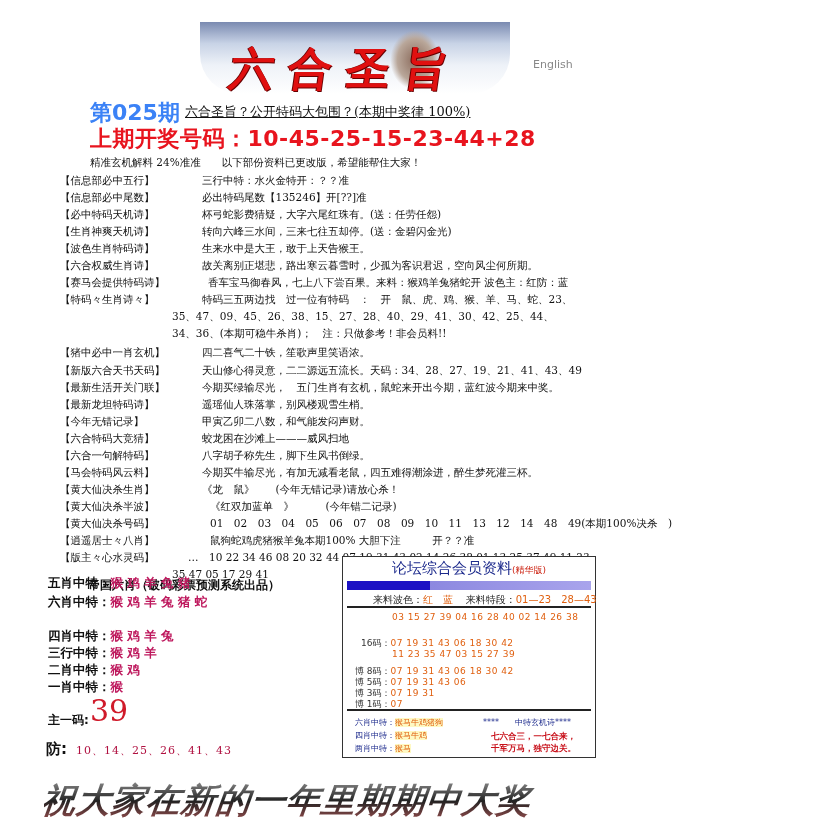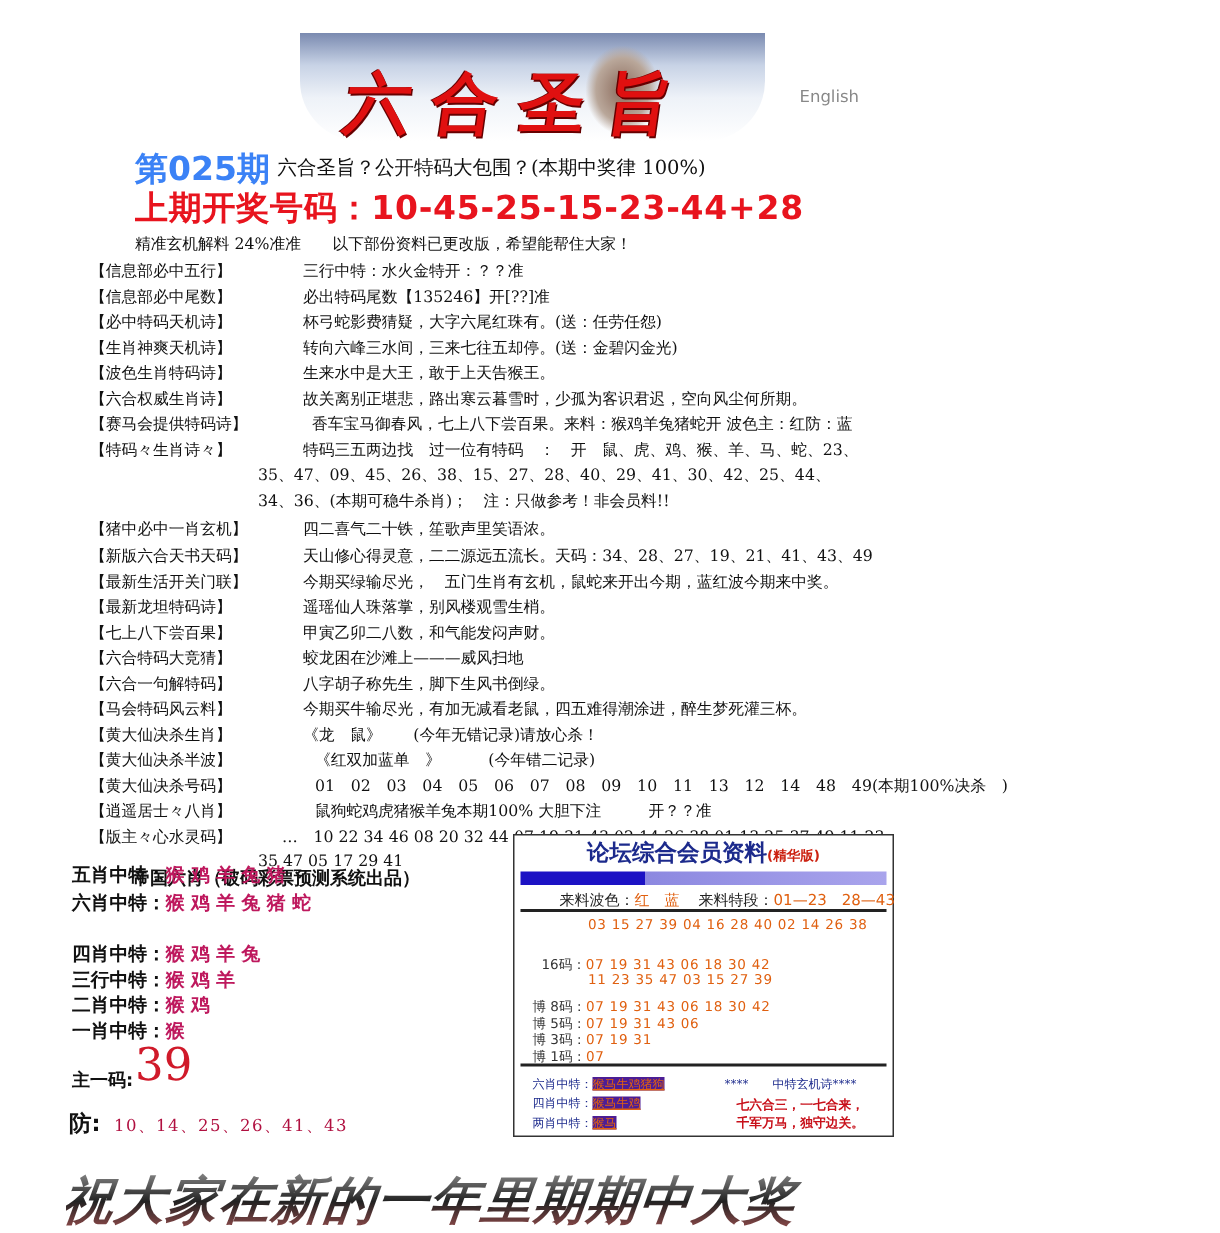--- a/index.html
+++ b/index.html
@@ -10,49 +10,49 @@
   #banner { left:200px; top:22px; width:310px; height:72px;
     background:linear-gradient(180deg,#7a8ab0 0%,#c8d3e6 30%,#eef2f8 60%,#ffffff 100%);
     border-radius:0 0 40px 40px; overflow:hidden; }
   #banner .bg-fig { position:absolute; right:70px; top:8px; width:50px; height:60px;
     background:radial-gradient(ellipse at center,#8b6b5c 0%,#b9a79a 50%,transparent 70%); }
   #banner .title { position:absolute; left:30px; top:18px; font-size:44px; font-weight:bold;
     color:#e01010; letter-spacing:14px; font-family:"DejaVu Serif", serif;
     text-shadow:1px 1px 0 #600, -1px 0 0 #600; transform:skewX(-8deg); }
   #english { left:533px; top:58px; font-size:11px; color:#888; }
   #issue { left:90px; top:98px; font-size:22px; font-weight:bold; color:#3b82f6; }
-  #headline { left:185px; top:103px; font-size:13px; color:#111; font-family:"DejaVu Serif", serif; }
+  #headline { left:185px; top:103px; font-size:13px; color:#111; font-family:"DejaVu Serif", serif;text-decoration:underline; }
   #last-draw { left:90px; top:124px; font-size:22px; font-weight:bold; color:#e8141e; letter-spacing:0.5px; }
   .lines { left:60px; top:156px; width:600px; font-family:"DejaVu Serif", serif; font-size:10.5px; }
   .row { position:absolute; white-space:nowrap; }
   .row .lbl { position:absolute; left:0; }
   .row .val { position:absolute; left:142px; }
   .cont { position:absolute; white-space:nowrap; }
   
   #six-title { left:88px; top:577px; font-size:12px; font-weight:bold; font-family:"DejaVu Serif", serif; }
   .pred { position:absolute; left:48px; font-size:12.5px; font-weight:bold; font-family:"DejaVu Serif", serif; white-space:nowrap; }
   .pred .z { color:#be185d; }
   #main-code-lbl { left:48px; top:712px; font-size:12px; font-weight:bold; }
   #main-code { left:90px; top:693px; font-size:30px; color:#d01a2a; font-family:"DejaVu Serif", serif; }
   #fang-lbl { left:46px; top:740px; font-size:15px; font-weight:bold; }
   #fang { left:76px; top:743px; font-size:11px; font-weight:normal; color:#b01040; font-family:"DejaVu Serif", serif; letter-spacing:1px; }
   
   #member { left:342px; top:556px; width:252px; height:200px; border:1.5px solid #333; background:#fff; }
-  #member .mt { position:absolute; left:0; width:252px; top:2px; text-align:center; font-size:15px; font-weight:bold; color:#1c2a8c; }
+  #member .mt { position:absolute; left:0; width:252px; top:2px; text-align:center; font-size:15px; font-weight:normal; color:#1c2a8c; }
   #member .mt .ed { font-size:9px; color:#c21; }
   #member .bar { position:absolute; left:4px; top:24px; width:244px; height:9px;
     background:linear-gradient(90deg,#1c12c4 0%,#1c12c4 34%,#8c88e0 34%,#a9a4ec 100%); }
   #member .sub { position:absolute; left:30px; top:36px; font-size:10px; color:#222; white-space:nowrap; }
   #member .sub .o { color:#e06010; }
   #member .sep { position:absolute; left:4px; right:4px; top:49px; height:1.5px; background:#222; }
   #member .sep2 { position:absolute; left:4px; right:4px; top:152px; height:1.5px; background:#222; }
   #member .ln { position:absolute; font-size:9px; white-space:nowrap; color:#333; }
   #member .num { color:#e06010; letter-spacing:0.5px; }
   #member .bl { position:absolute; font-size:8px; white-space:nowrap; color:#1c2a8c; }
-  #member .bl .o { color:#e06010; background:#4c1d95;text-decoration:underline; }
+  #member .bl .o { color:#e06010; background:#fef9c3; }
   #member .red { position:absolute; font-size:8.5px; font-weight:bold; color:#c8101a; white-space:nowrap; }
   
   #bottom { left:44px; top:778px; width:540px; height:44px; overflow:hidden; }
   #bottom .t { font-size:34px; font-weight:bold; color:#333; letter-spacing:1px; font-family:"DejaVu Serif", serif;
     transform:skewX(-20deg); background:linear-gradient(180deg,#999 0%,#222 50%,#a55 100%);
     -webkit-background-clip:text; background-clip:text; color:transparent; white-space:nowrap; }
 </style>
 </head>
 <body>
 
@@ -116,21 +116,21 @@
     </div>
   <div class="row" style="top:225px">
       <span class="lbl">【最新生活开关门联】</span>
       <span class="val">今期买绿输尽光，　五门生肖有玄机，鼠蛇来开出今期，蓝红波今期来中奖。</span>
     </div>
   <div class="row" style="top:242px">
       <span class="lbl">【最新龙坦特码诗】</span>
       <span class="val">遥瑶仙人珠落掌，别风楼观雪生梢。</span>
     </div>
   <div class="row" style="top:259px">
-      <span class="lbl">【七上八下尝百果】</span>
+      <span class="lbl">【今年无错记录】</span>
       <span class="val">甲寅乙卯二八数，和气能发闷声财。</span>
     </div>
   <div class="row" style="top:276px">
       <span class="lbl">【六合特码大竞猜】</span>
       <span class="val">蛟龙困在沙滩上———威风扫地</span>
     </div>
   <div class="row" style="top:293px">
       <span class="lbl">【六合一句解特码】</span>
       <span class="val">八字胡子称先生，脚下生风书倒绿。</span>
     </div>

